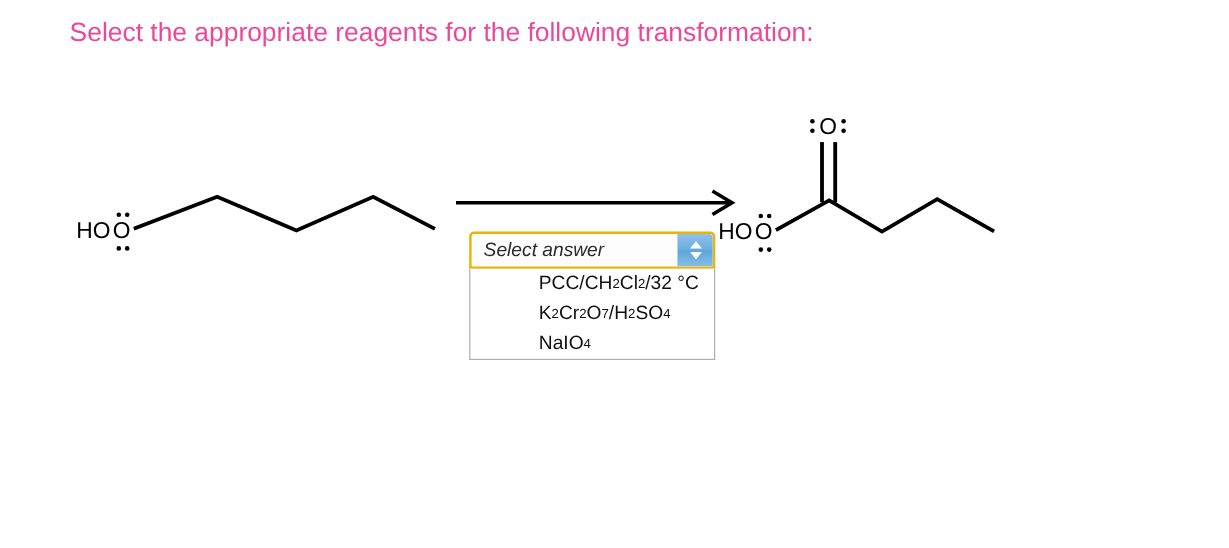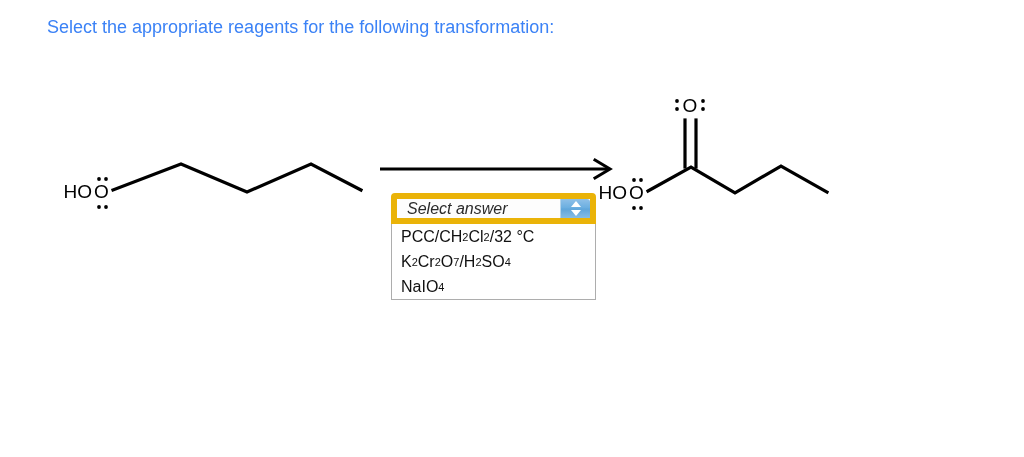--- a/index.html
+++ b/index.html
@@ -11,25 +11,25 @@
     width: 1024px;
     height: 457px;
     position: relative;
     font-family: "Liberation Sans", sans-serif;
     color: #000000;
     overflow: hidden;
   }
 
   #prompt-text {
     position: absolute;
-    left: 47px;
+    left: 58px;
     top: 16px;
-    font-size: 18px;
+    font-size: 22px;
     line-height: 22px;
-    color: #3b82f6;
+    color: #ec4899;
     white-space: nowrap;
   }
 
   .struct-svg {
     position: absolute;
     overflow: visible;
   }
 
   #reactant-structure { left: 80px; top: 140px; }
   #reaction-arrow     { left: 378px; top: 158px; }
@@ -46,21 +46,21 @@
     position: absolute;
     left: 391px;
     top: 193px;
     width: 205px;
   }
   #select-box {
     display: flex;
     align-items: stretch;
     height: 31px;
     box-sizing: border-box;
-    border: 6px solid #eab308;
+    border: 2px solid #eab308;
     border-radius: 4px 4px 0 0;
     background: #fdfdfd;
     box-shadow: 0 1px 1px rgba(0,0,0,0.06);
   }
   #select-value {
     flex: 1;
     display: flex;
     align-items: center;
     padding-left: 10px;
     font-size: 16px;
@@ -82,20 +82,21 @@
   }
   .spin-tri { width: 0; height: 0; border-left: 5px solid transparent; border-right: 5px solid transparent; }
   .spin-up   { border-bottom: 6px solid #ffffff; }
   .spin-down { border-top: 6px solid #ffffff; }
 
   #option-list {
     border: 1px solid #adadad;
     border-top: none;
     background: #ffffff;
     box-sizing: border-box;
+    padding-left: 48px;
   }
   .option-row {
     height: 25px;
     display: flex;
     align-items: center;
     padding-left: 9px;
     font-size: 16px;
     color: #111111;
     white-space: nowrap;
   }

